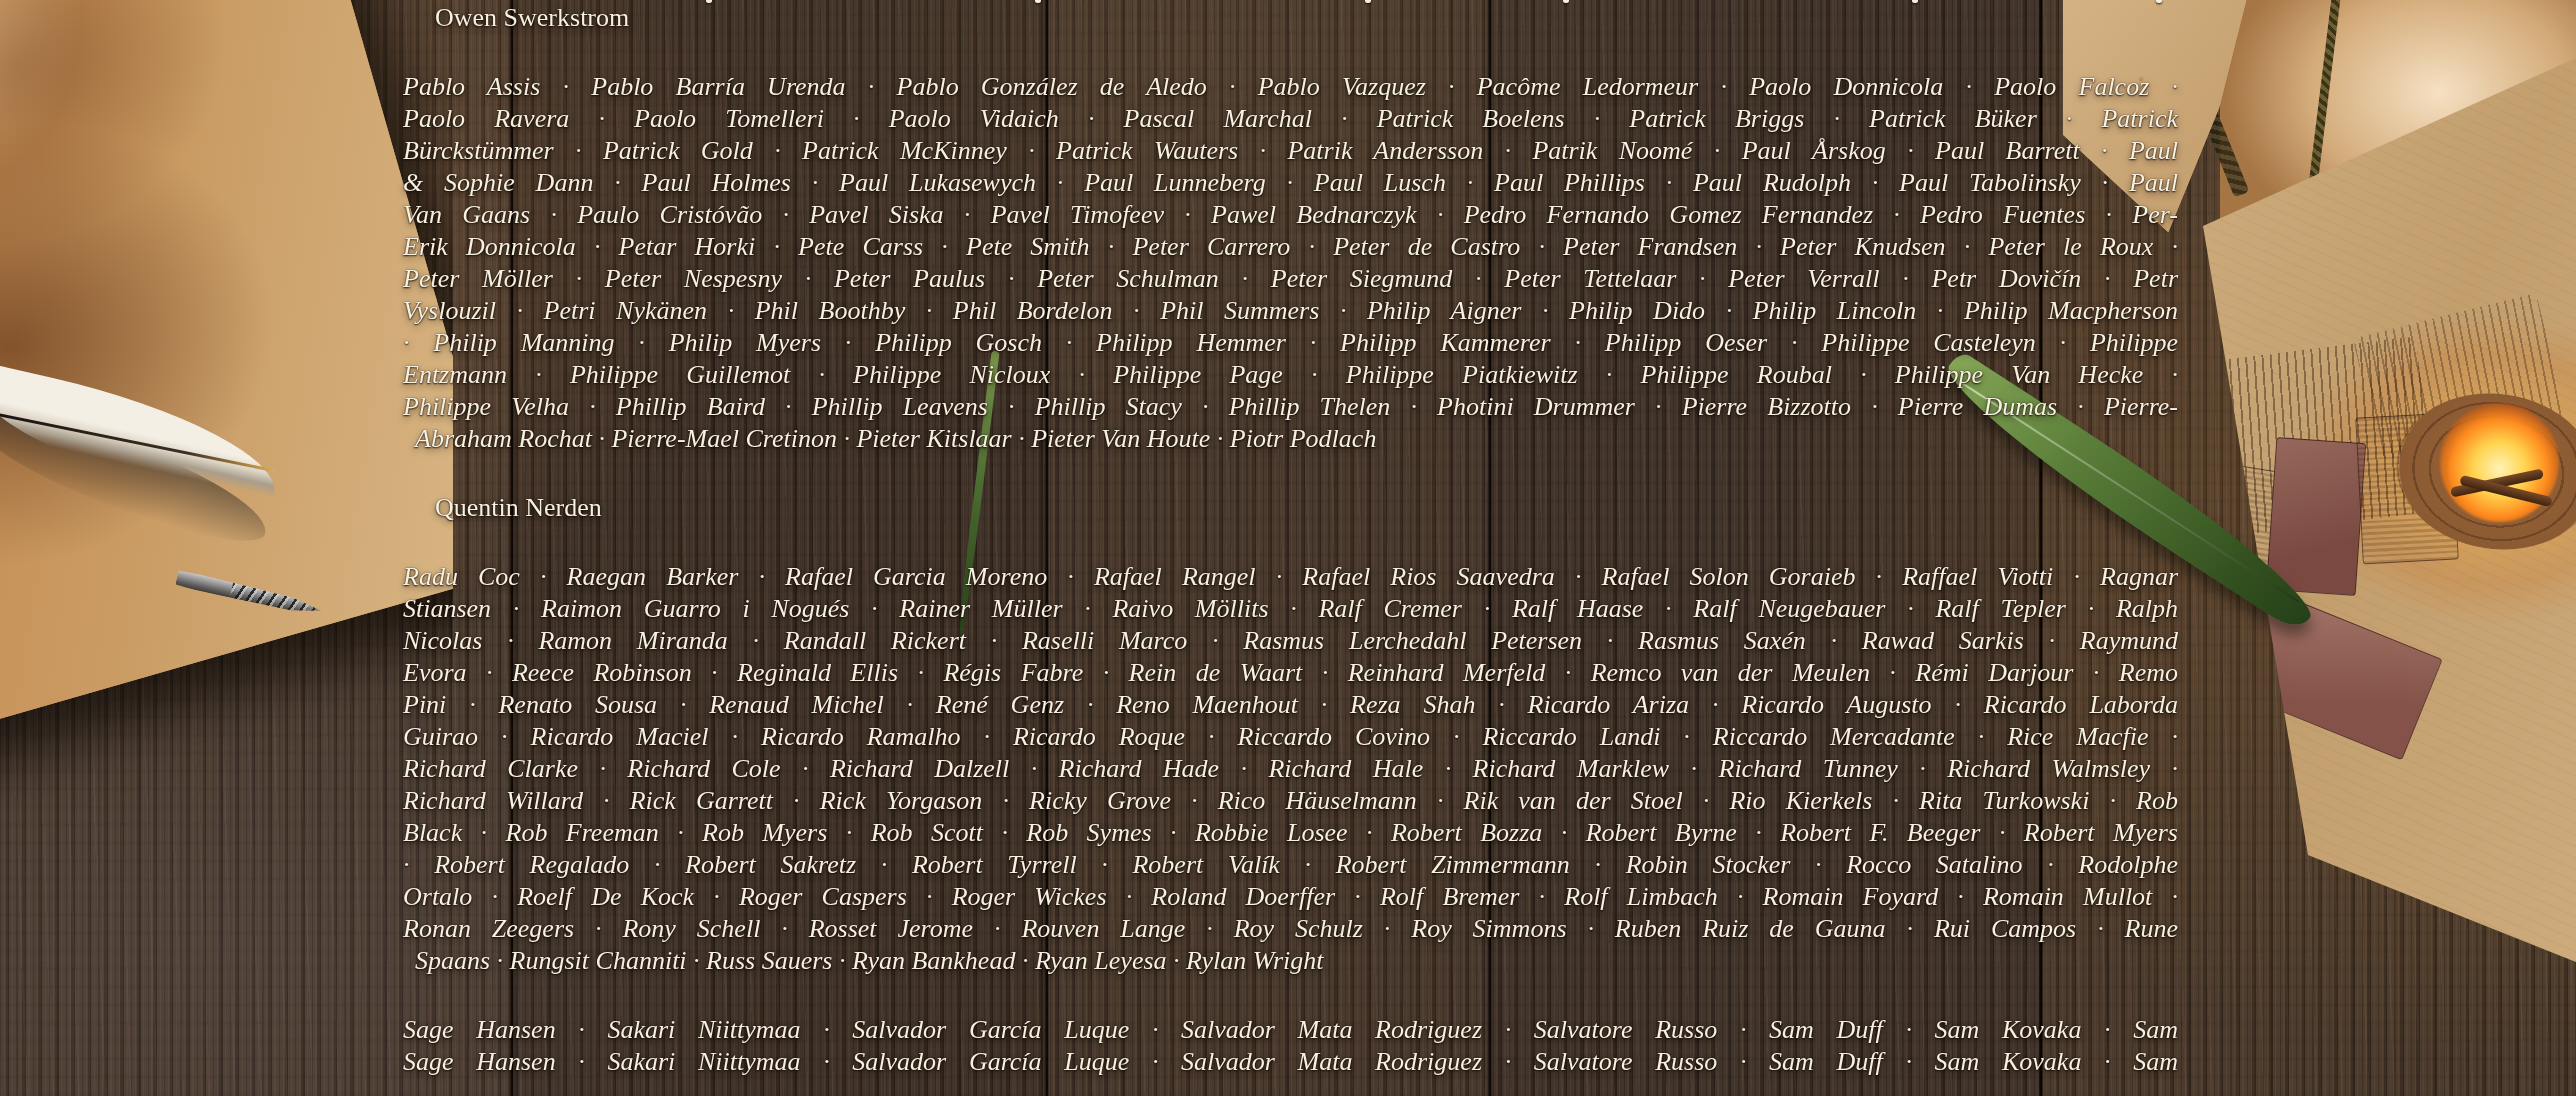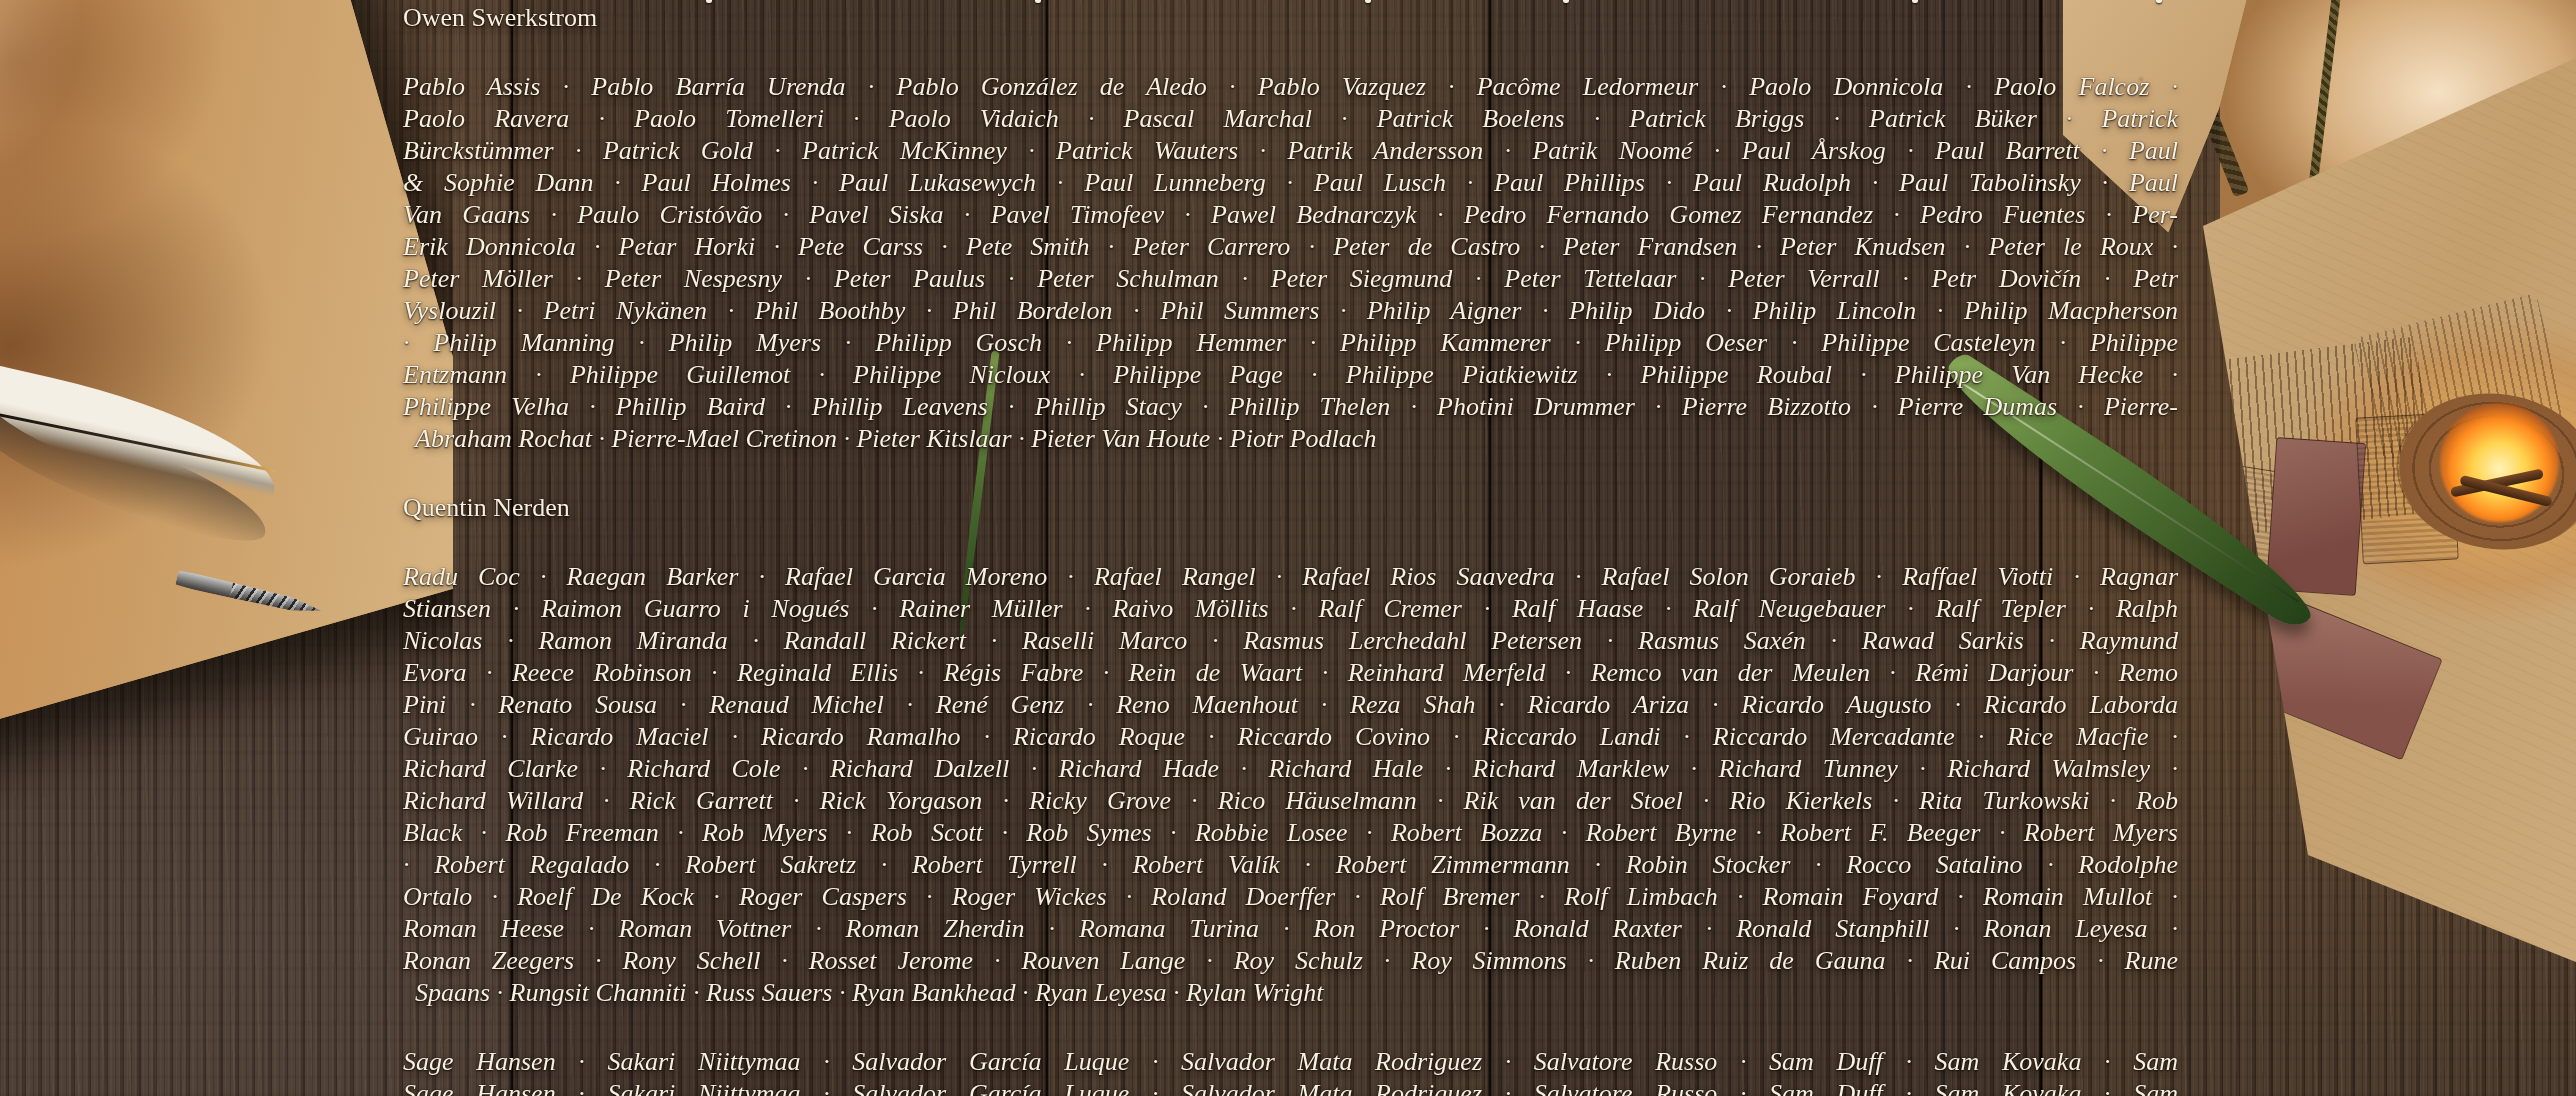--- a/index.html
+++ b/index.html
@@ -150,21 +150,21 @@
   
   .credits {
     position: absolute; left: 403px; top: 1.9px; width: 1775px;
     color: #f7f1e2;
     font-family: "Liberation Serif", "DejaVu Serif", serif;
     font-size: 26px; line-height: 32px;
     text-shadow: 0 1.3px 1.9px rgba(22,11,4,0.9), 0 3.1px 7.5px rgba(22,11,4,0.55), 0 0 1.3px rgba(22,11,4,0.6);
     z-index: 5;
   }
   .sec { margin: 0 0 37px 0; }
-  .name-line { text-align: left; }
+  .name-line { text-align: left; margin-left: 32px; }
   .jl { text-align: justify; text-align-last: justify; font-style: italic; }
   .jl.end { text-align-last: left; margin-left: 12px; }
 
   .frag { position: absolute; top: -1.3px; width: 5.7px; height: 4.4px; background: #f5efe0; border-radius: 0 0 2.5px 2.5px;
     box-shadow: 0 1.3px 1.9px rgba(22,11,4,0.8); z-index: 5; }
 </style>
 </head>
 <body>
 
 <div class="stage">
@@ -236,21 +236,20 @@
       <div class="jl">Stiansen · Raimon Guarro i Nogués · Rainer Müller · Raivo Möllits · Ralf Cremer · Ralf Haase · Ralf Neugebauer · Ralf Tepler · Ralph</div>
       <div class="jl">Nicolas · Ramon Miranda · Randall Rickert · Raselli Marco · Rasmus Lerchedahl Petersen · Rasmus Saxén · Rawad Sarkis · Raymund</div>
       <div class="jl">Evora · Reece Robinson · Reginald Ellis · Régis Fabre · Rein de Waart · Reinhard Merfeld · Remco van der Meulen · Rémi Darjour · Remo</div>
       <div class="jl">Pini · Renato Sousa · Renaud Michel · René Genz · Reno Maenhout · Reza Shah · Ricardo Ariza · Ricardo Augusto · Ricardo Laborda</div>
       <div class="jl">Guirao · Ricardo Maciel · Ricardo Ramalho · Ricardo Roque · Riccardo Covino · Riccardo Landi · Riccardo Mercadante · Rice Macfie ·</div>
       <div class="jl">Richard Clarke · Richard Cole · Richard Dalzell · Richard Hade · Richard Hale · Richard Marklew · Richard Tunney · Richard Walmsley ·</div>
       <div class="jl">Richard Willard · Rick Garrett · Rick Yorgason · Ricky Grove · Rico Häuselmann · Rik van der Stoel · Rio Kierkels · Rita Turkowski · Rob</div>
       <div class="jl">Black · Rob Freeman · Rob Myers · Rob Scott · Rob Symes · Robbie Losee · Robert Bozza · Robert Byrne · Robert F. Beeger · Robert Myers</div>
       <div class="jl">· Robert Regalado · Robert Sakretz · Robert Tyrrell · Robert Valík · Robert Zimmermann · Robin Stocker · Rocco Satalino · Rodolphe</div>
       <div class="jl">Ortalo · Roelf De Kock · Roger Caspers · Roger Wickes · Roland Doerffer · Rolf Bremer · Rolf Limbach · Romain Foyard · Romain Mullot ·</div>
-      <div class="jl">Roman Heese · Roman Vottner · Roman Zherdin · Romana Turina · Ron Proctor · Ronald Raxter · Ronald Stanphill · Ronan Leyesa ·</div>
       <div class="jl">Ronan Zeegers · Rony Schell · Rosset Jerome · Rouven Lange · Roy Schulz · Roy Simmons · Ruben Ruiz de Gauna · Rui Campos · Rune</div>
       <div class="jl end">Spaans · Rungsit Channiti · Russ Sauers · Ryan Bankhead · Ryan Leyesa · Rylan Wright</div>
     </div>
 
     <div class="sec">
       <div class="jl">Sage Hansen · Sakari Niittymaa · Salvador García Luque · Salvador Mata Rodriguez · Salvatore Russo · Sam Duff · Sam Kovaka · Sam</div>
 
       <div class="jl">Sage Hansen · Sakari Niittymaa · Salvador García Luque · Salvador Mata Rodriguez · Salvatore Russo · Sam Duff · Sam Kovaka · Sam</div>
     </div>
 

